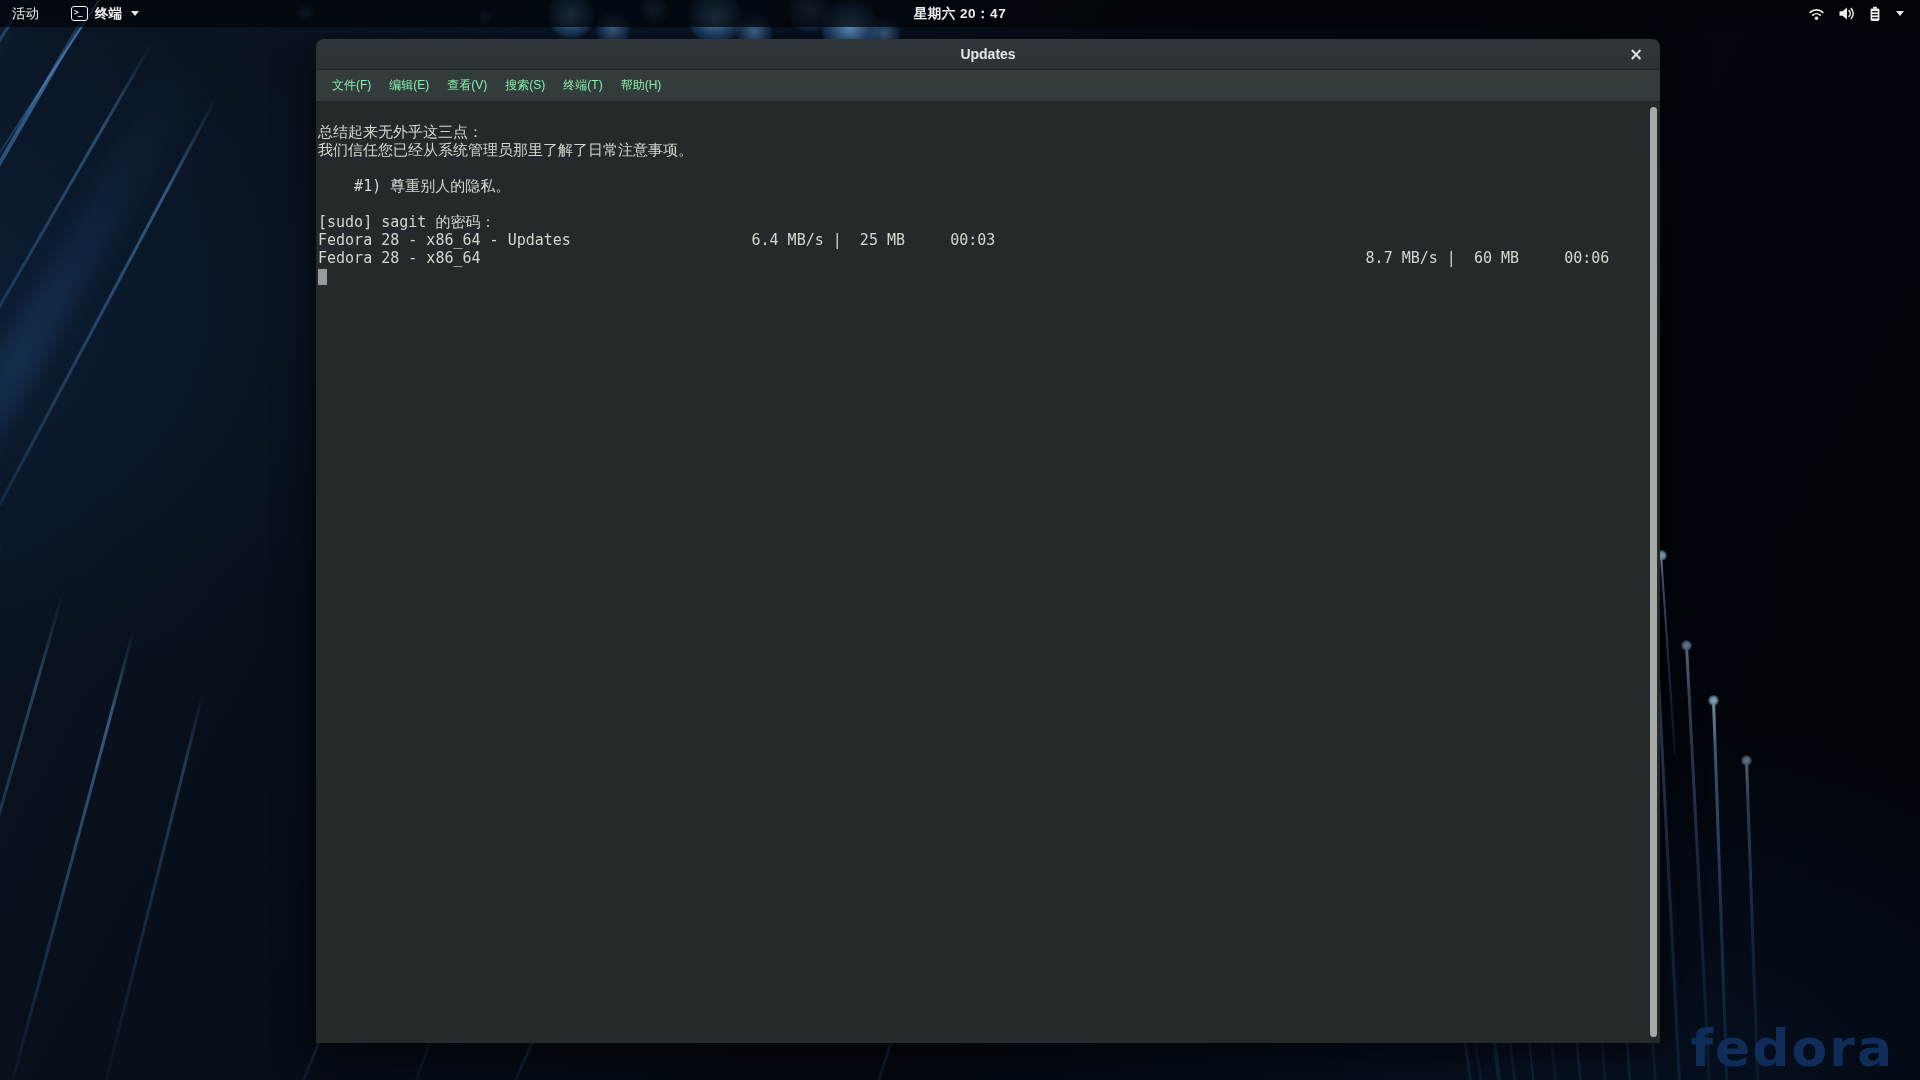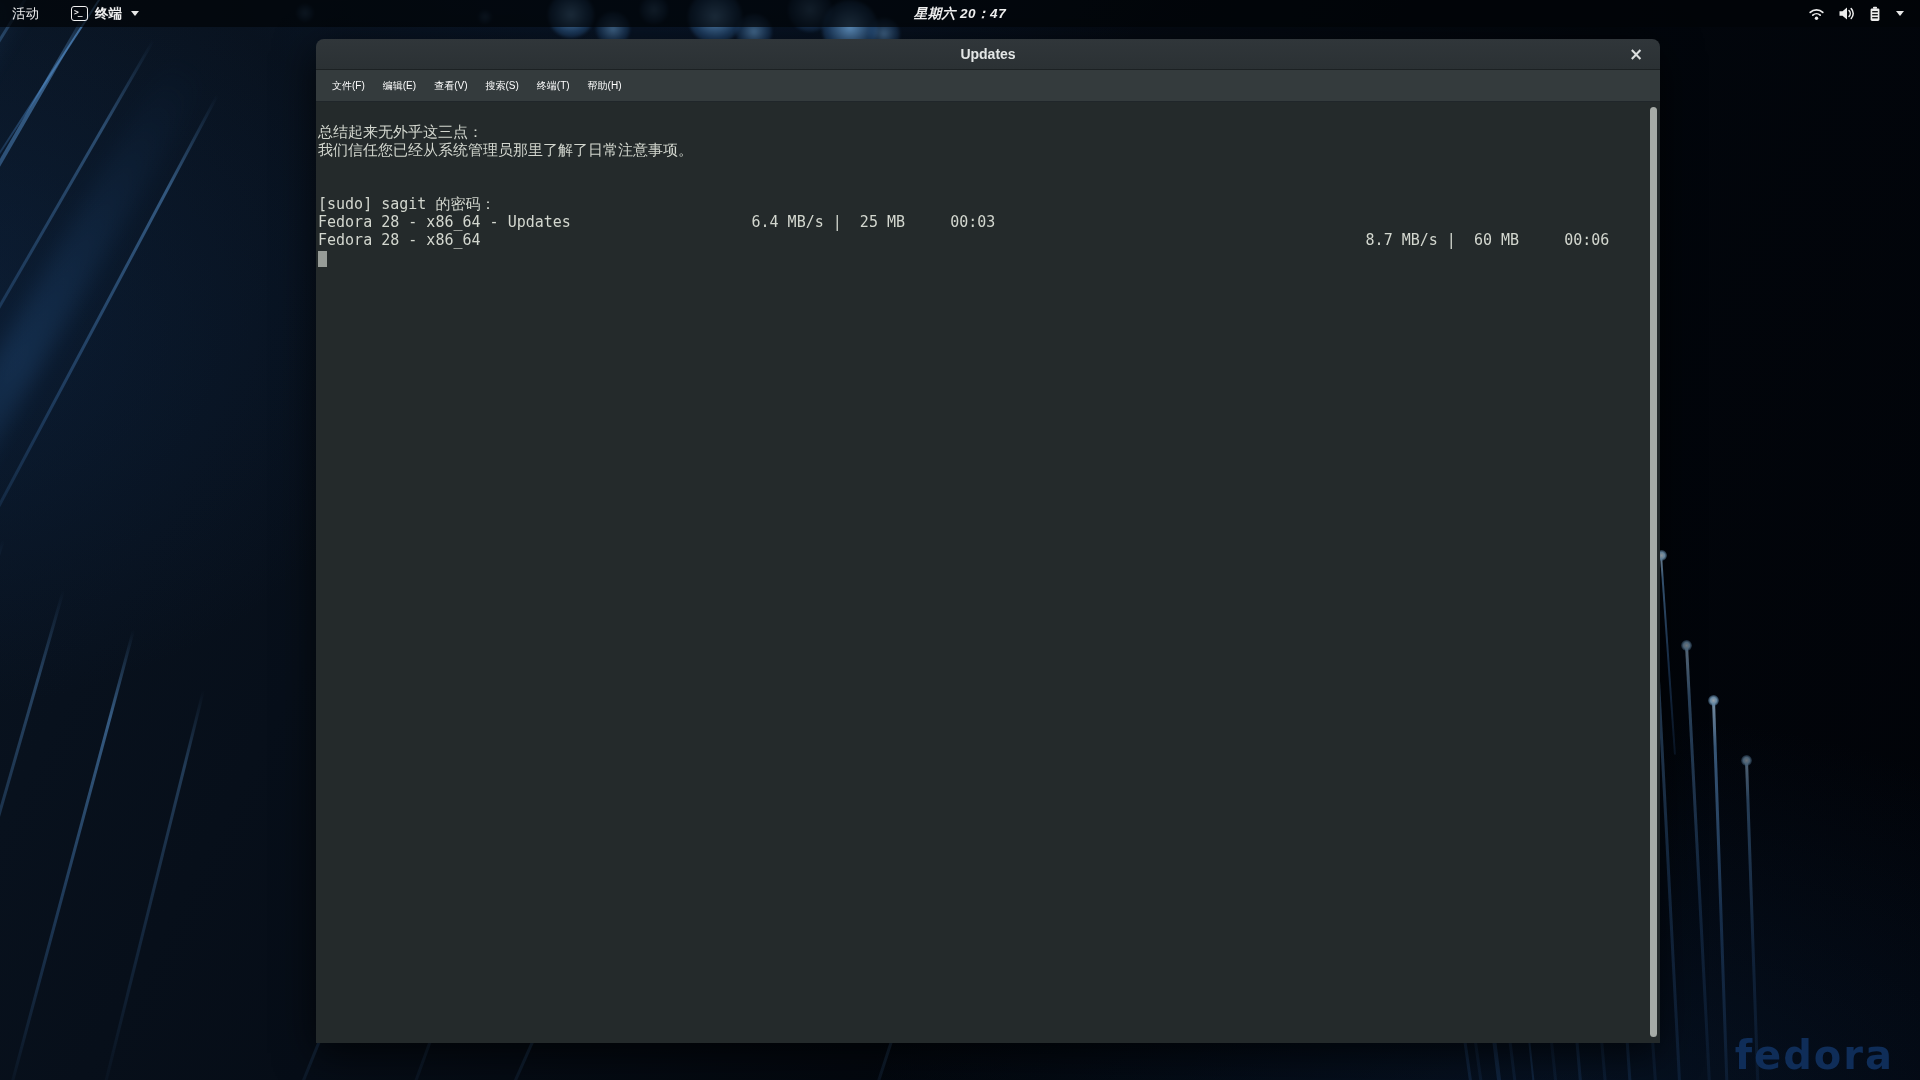--- a/index.html
+++ b/index.html
@@ -19,54 +19,54 @@
   .soft { filter:blur(10px); width:44px;
     background:linear-gradient(to bottom, transparent, rgba(50,110,175,0.55), transparent); }
   .fiber { position:absolute; width:3px; transform-origin:top center;
     background:linear-gradient(to bottom, rgba(190,225,255,0.95) 0%, rgba(110,170,230,0.75) 12%, rgba(60,115,180,0.5) 55%, rgba(40,85,140,0.25) 100%); }
   .fiber::before { content:""; position:absolute; top:-5px; left:-4px; width:11px; height:11px; border-radius:50%;
     background:radial-gradient(circle, #eaf6ff 0%, #9fd0f5 40%, rgba(70,140,210,0.25) 75%, transparent 100%); }
   .bk { position:absolute; border-radius:50%; filter:blur(1.5px);
     background:radial-gradient(circle, rgba(120,180,235,0.95) 0%, rgba(55,110,170,0.55) 55%, rgba(30,70,120,0.12) 85%, transparent 100%); }
   .spark { position:absolute; border-radius:50%; filter:blur(0.5px);
     background:radial-gradient(circle, #e8f5ff 0%, #a8d4f5 45%, transparent 80%); }
-  .watermark { position:absolute; right:26px; bottom:2px; font-size:40px; font-weight:bold;
+  .watermark { position:absolute; right:26px; bottom:2px; font-size:52px; font-weight:bold;
     letter-spacing:2px; color:#10305e; opacity:0.92; font-family:"DejaVu Sans", sans-serif; }
 
   
   .topbar { position:absolute; left:0; top:0; width:1920px; height:27px;
     background:rgba(2,4,7,0.72); color:#eeeeee; font-size:13.5px; z-index:50;
     display:flex; align-items:center; }
   .tb-left { display:flex; height:100%; }
   .tb-btn { display:flex; align-items:center; gap:7px; height:100%; padding:0 12px; cursor:default; }
   .term-ico { width:17px; height:15px; border:1.5px solid #efefef; border-radius:3px;
     position:relative; display:inline-block; }
   .term-ico i { position:absolute; left:2px; top:0px; font-style:normal; font-size:8px; line-height:11px;
     color:#efefef; font-family:"DejaVu Sans Mono", monospace; font-weight:bold; letter-spacing:-1px;}
   .caret { display:inline-block; width:0; height:0; border-left:4.5px solid transparent;
     border-right:4.5px solid transparent; border-top:5px solid #e8e8e8; margin-left:2px;}
   .tb-clock { position:absolute; left:50%; transform:translateX(-50%); top:0; height:27px;
-    display:flex; align-items:center; font-weight:bold; letter-spacing:0.5px; padding:4px 10px;font-style:italic; }
+    display:flex; align-items:center; font-weight:bold; letter-spacing:0.5px; padding:4px 10px; }
   .tb-status { position:absolute; right:0; top:0; height:27px; display:flex; align-items:center;
     gap:13px; padding:0 16px; }
   .tb-status svg { display:block; }
 
   
   .window { position:absolute; left:316px; top:39px; width:1344px; height:1004px;
     border-radius:8px 8px 0 0; overflow:hidden; box-shadow:0 10px 40px rgba(0,0,0,0.7); z-index:20; }
   .titlebar { height:31px; background:linear-gradient(#30363a,#2b3134); border-bottom:1px solid #1c2123;
     position:relative; display:flex; align-items:center; justify-content:center; }
   .title { color:#e3e6e6; font-size:14px; font-weight:bold; }
   .close-btn { position:absolute; right:13px; top:50%; transform:translateY(-50%);
     width:22px; height:22px; display:flex; align-items:center; justify-content:center;
     color:#dcdfdf; font-size:17px; font-weight:bold; cursor:default; border-radius:4px;
     font-family:"DejaVu Sans", sans-serif; }
   .menubar { height:32px; background:#343b3d; display:flex; align-items:center;
     padding-left:7px; border-bottom:1px solid #20262a; }
-  .menu-item { color:#ffffff; font-size:10px; padding:5px 9px; border-radius:3px; cursor:default; }
+  .menu-item { color:#86efac; font-size:12px; padding:5px 9px; border-radius:3px; cursor:default; }
   .term-body { position:relative; height:941px; background:#242a2b; padding:3px 2px 0 2px;
     font-family:"DejaVu Sans Mono", monospace; font-size:15px; line-height:18px; color:#d3d7cf; }
   .term-line { white-space:pre; min-height:18px; }
   .cursor { display:inline-block; width:9px; height:16px; background:#979c98; vertical-align:text-bottom; }
   .scrollbar { position:absolute; right:3px; top:5px; bottom:6px; width:7px;
     background:#a6aba7; border-radius:4px; }
 </style>
 </head>
 <body>
 
@@ -186,20 +186,21 @@
     <span class="menu-item">搜索(S)</span>
     <span class="menu-item">终端(T)</span>
     <span class="menu-item">帮助(H)</span>
   </div>
 
   <div class="term-body">
     <div class="term-line"></div>
     <div class="term-line">总结起来无外乎这三点：</div>
     <div class="term-line">我们信任您已经从系统管理员那里了解了日常注意事项。</div>
     <div class="term-line"></div>
+    <div class="term-line">    #1) 尊重别人的隐私。</div>
     <div class="term-line"></div>
     <div class="term-line">[sudo] sagit 的密码：</div>
     <div class="term-line">Fedora 28 - x86_64 - Updates                    6.4 MB/s |  25 MB     00:03</div>
     <div class="term-line">Fedora 28 - x86_64                                                                                                  8.7 MB/s |  60 MB     00:06</div>
     <div class="term-line"><span class="cursor"></span></div>
     <div class="scrollbar"></div>
   </div>
 </div>
 
 </body></html>

